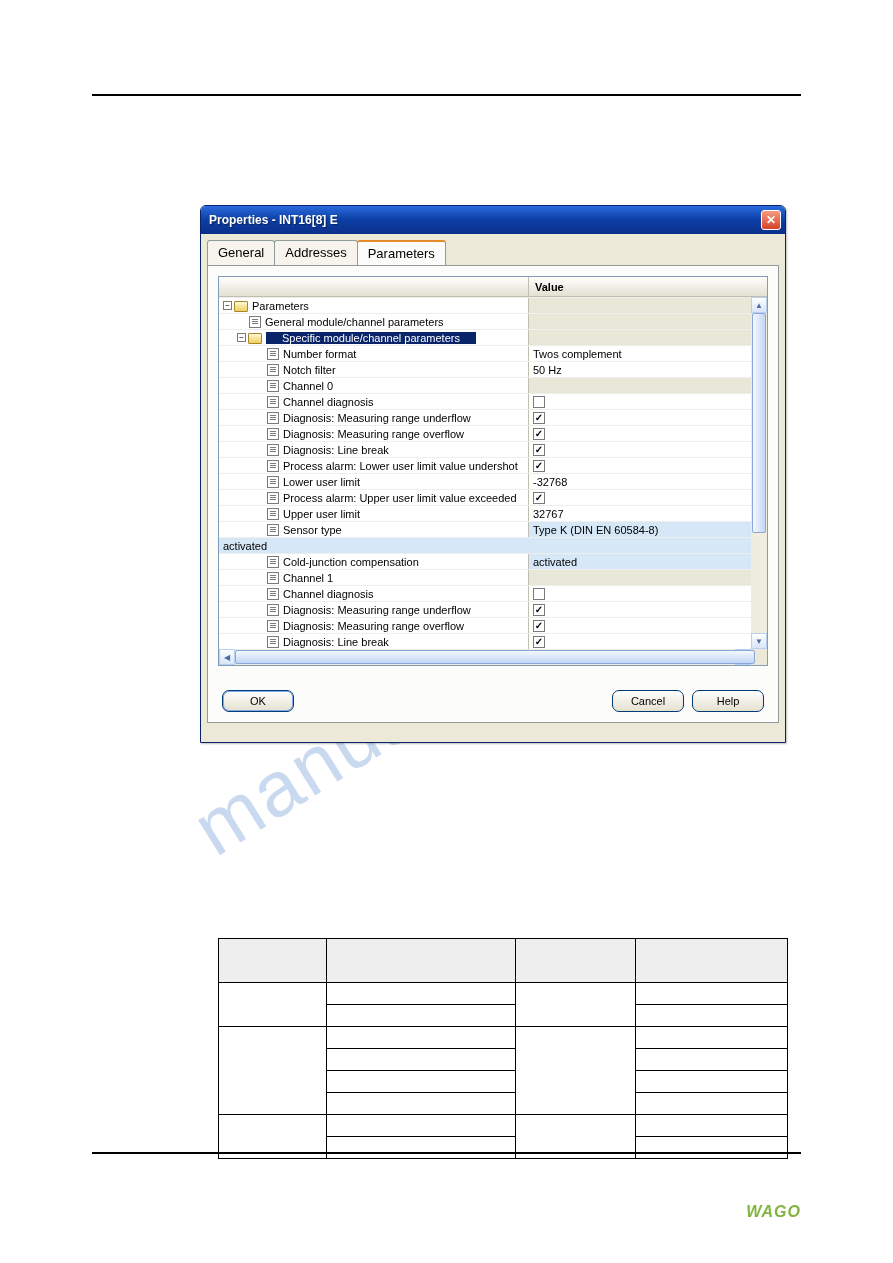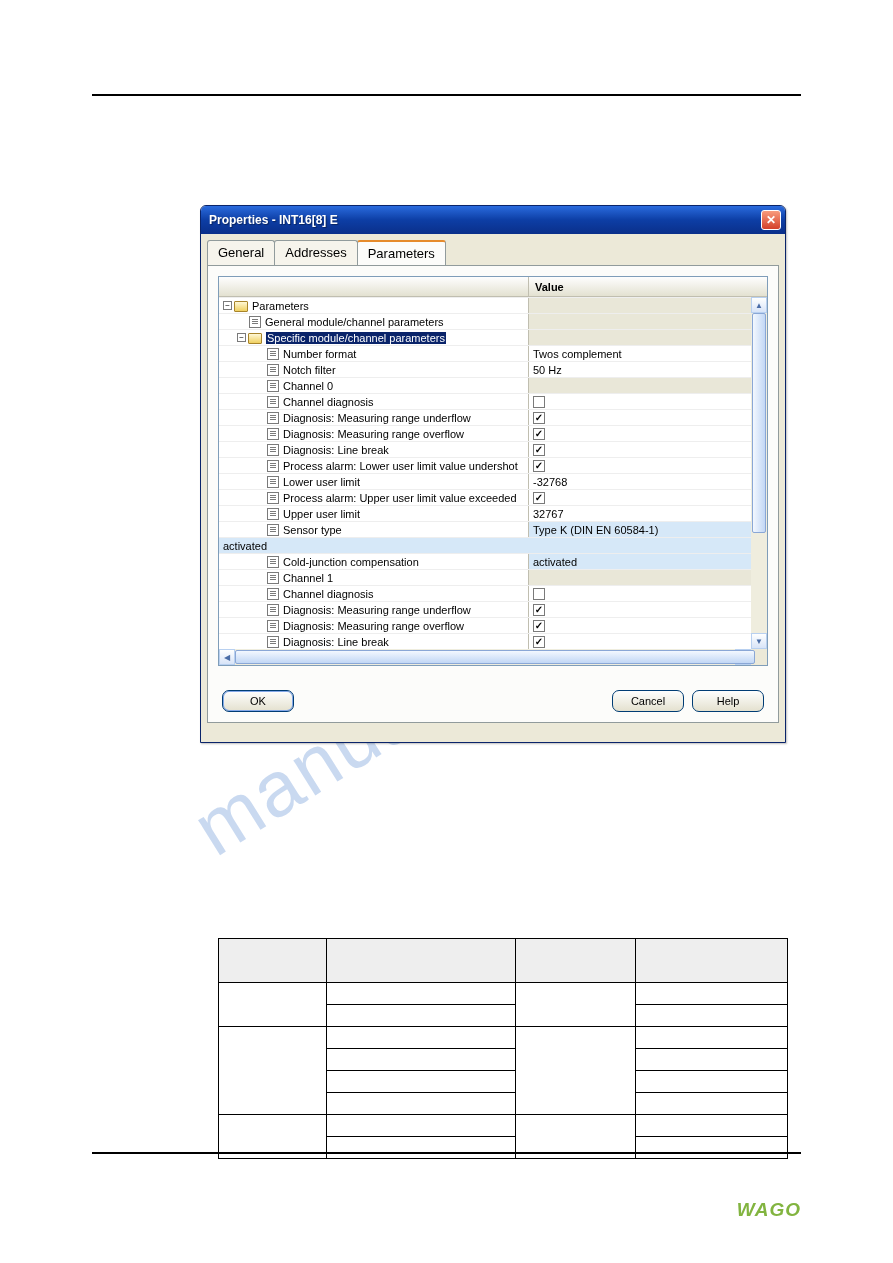--- a/index.html
+++ b/index.html
@@ -102,21 +102,21 @@
     position:relative;
   }
   .ico-doc::after{content:"";position:absolute;left:2px;right:2px;top:2px;height:1px;background:#7a7a7a;box-shadow:0 2px 0 #7a7a7a,0 4px 0 #7a7a7a;}
   .ico-folder{
     display:inline-block;width:14px;height:11px;margin-right:4px;
     background: linear-gradient(180deg,#fff1b3,#e9c643);
     border:1px solid #a8842a;border-radius:1px;position:relative;top:1px;
   }
   .ico-folder.open{background:linear-gradient(180deg,#fff8d6,#f0d060);}
   .exp{display:inline-block;width:9px;height:9px;border:1px solid #7a7a7a;background:#fff;margin-right:2px;font-size:8px;line-height:7px;text-align:center;color:#000;}
-  .selected .cell-l .label { background:#0a246a; color:#fff; padding:0 1px;}
+  .selected .cell-l .label { background:#0a246a; color:#fff; padding:0 16px;}
   .checkbox{width:12px;height:12px;border:1px solid #7a7a7a;background:#fff;display:flex;align-items:center;justify-content:center;font-size:10px;font-weight:bold;}
 
   .btnrow {
     position: absolute; left: 0; right: 0; bottom: 10px; padding: 0 14px;
     display: flex; align-items: center;
   }
   .btn {
     min-width: 72px; height: 22px; padding: 0 12px;
     background: linear-gradient(180deg,#fefefe,#e4e1cf);
     border: 1px solid #003c74; border-radius: 7px;
@@ -138,21 +138,21 @@
     border:1px solid #000; border-collapse:collapse; font-size:10px;
   }
   .ptable td{border:1px solid #000;height:22px;padding:2px 4px;}
   .phead{height:44px;background:#eee;}
   
   .c1{width:108px;} .c2{width:190px;} .c3{width:120px;} .c4{width:152px;}
 
   .wago {
     position:absolute; right:92px; bottom:42px;
     font-family: Arial Black, sans-serif; font-weight:900; font-style:italic;
-    font-size:19px; color:#82b440; letter-spacing:1px;
+    font-size:16px; color:#82b440; letter-spacing:1px;
   }
 </style>
 </head>
 <body>
 
 <div class="page-rule rule-top"></div>
 <div class="page-rule rule-bot"></div>
 
 <div class="watermark">manualslily.com</div>
 
@@ -299,21 +299,21 @@
               <div class="cell-r">
                 <span>32767</span>
               </div>
             </div>
             <div class="row">
               <div class="cell-l" style="padding-left: 48px;">
                 <span class="ico-doc"></span>
                 <span>Sensor type</span>
               </div>
               <div class="cell-r typek">
-                <span>Type K (DIN EN 60584-1)</span>
+                <span>Type K (DIN EN 60584-8)</span>
               </div>
             </div>
             <div class="row">
               <div class="cell-r activated">
                 <span>activated</span>
               </div>
             </div>
             <div class="row">
               <div class="cell-l" style="padding-left: 48px;">
                 <span class="ico-doc"></span>

